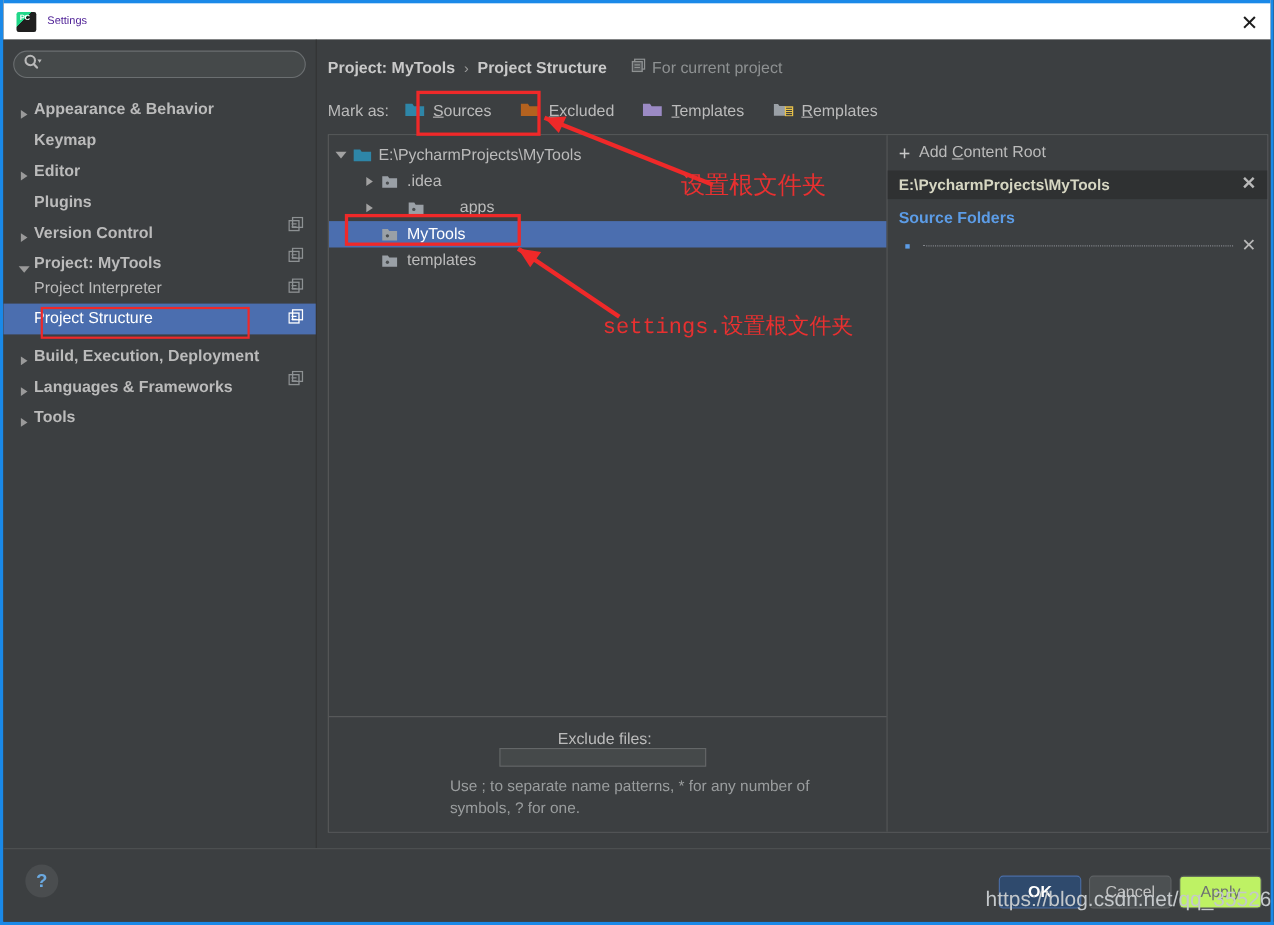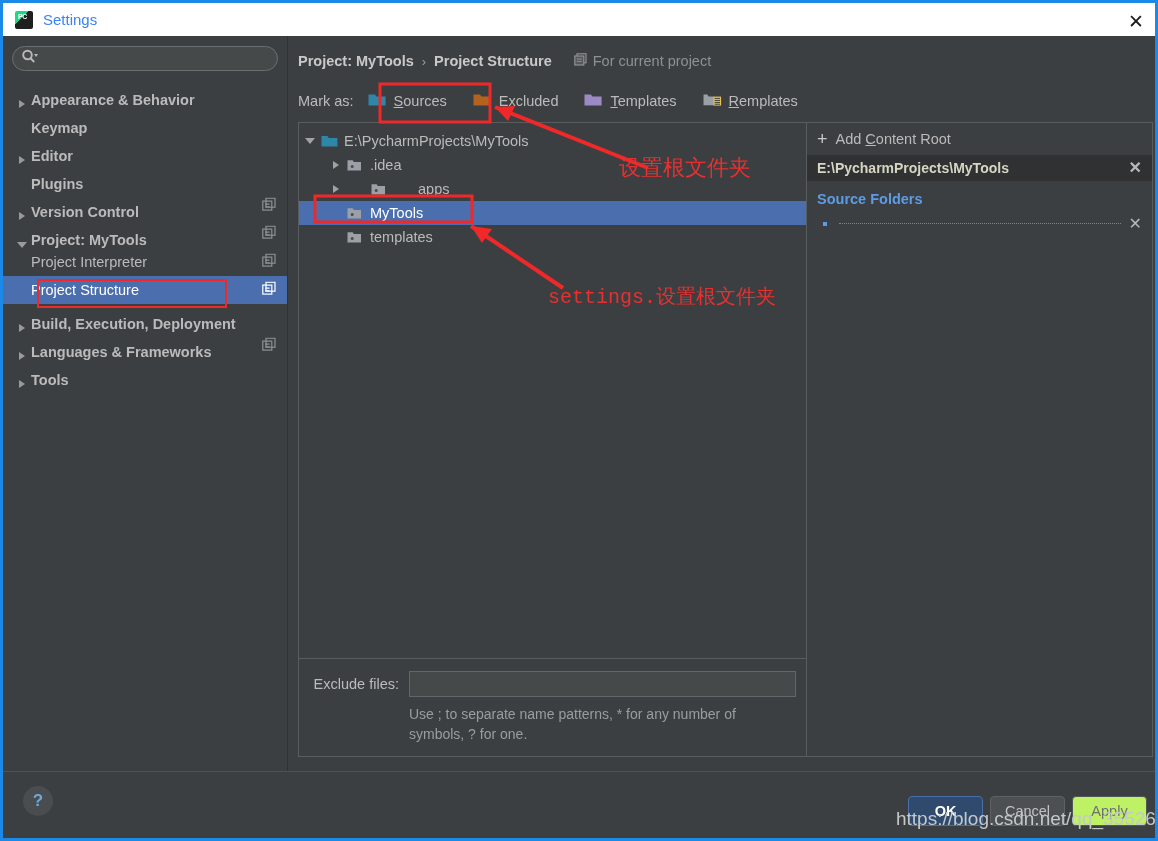--- a/index.html
+++ b/index.html
@@ -45,22 +45,22 @@
     content: "PC";
     position: absolute;
     left: 3px; top: 2px;
     font-size: 7px;
     font-weight: bold;
     color: #ffffff;
     letter-spacing: -0.5px;
   }
   .title-text {
     margin-left: 10px;
-    font-size: 15px;
-    color: #3b82f6;
+    font-size: 10px;
+    color: #4c1d95;
   }
   .title-close {
     position: absolute;
     right: 8px; top: 4px;
     width: 34px; height: 28px;
     display: flex;
     align-items: center;
     justify-content: center;
     font-size: 19px;
     color: #1b1b1b;
@@ -257,21 +257,21 @@
   }
   .ft-icon { flex: none; margin-right: 6px; display: flex; }
   .ft-label { white-space: nowrap; }
 
   .exclude-area {
     border-top: 1px solid #5a5d5e;
     padding: 12px 10px 12px 0;
     display: flex;
     flex-direction: column;
   }
-  .exclude-line { display: flex; align-items: center; }
+  .exclude-line { display: flex; align-items: center; flex-direction: column; }
   .exclude-label {
     width: 110px;
     text-align: right;
     color: #bbbbbb;
     font-size: 14.5px;
     padding-right: 10px;
     box-sizing: border-box;
   }
   .exclude-input {
     flex: 1;

